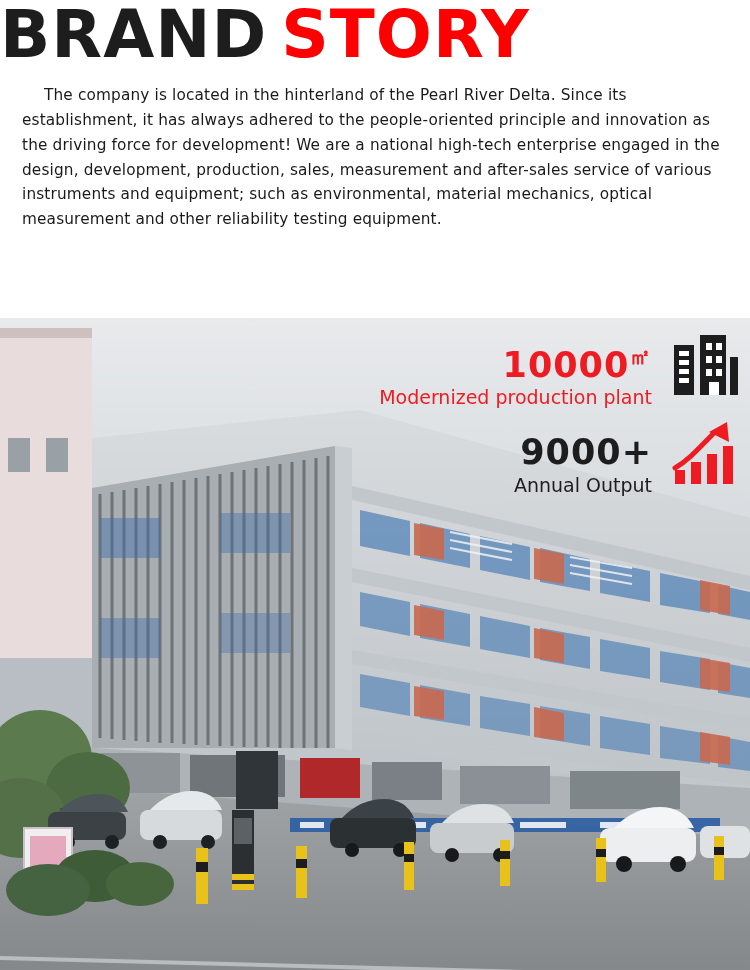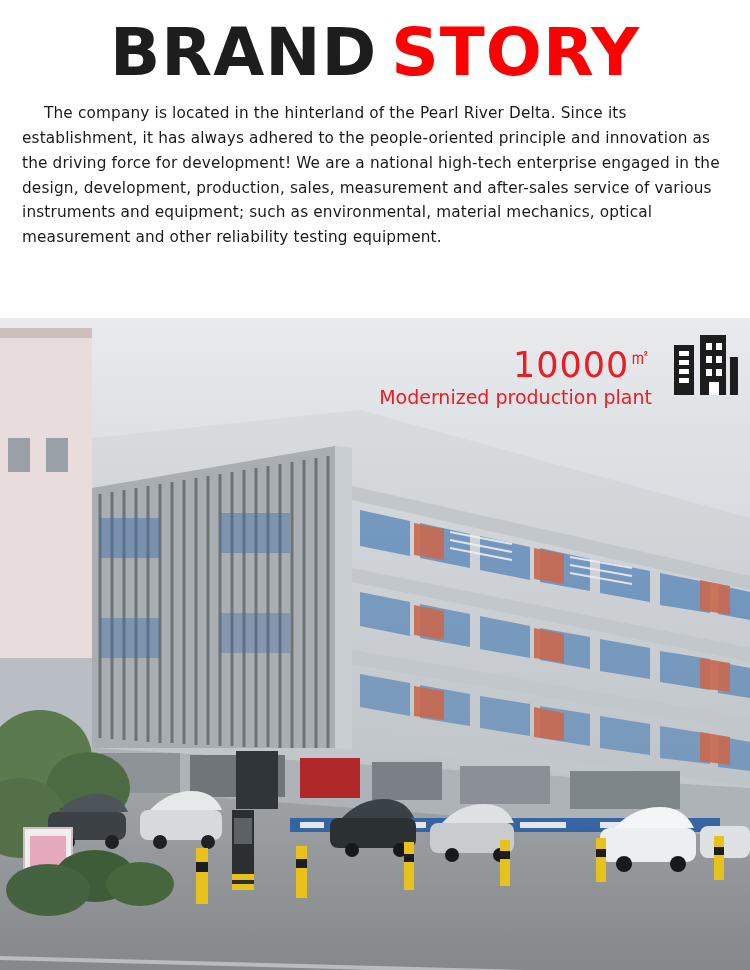--- a/index.html
+++ b/index.html
@@ -17,22 +17,20 @@
 
   .page {
     position: relative;
     width: 750px;
     height: 970px;
     overflow: hidden;
   }
 
   
   .title {
-    text-align: center;
-    padding-top: 18px;
     font-family: "DejaVu Sans", sans-serif;
     font-weight: bold;
     font-size: 66px;
     letter-spacing: 1px;
     line-height: 1.05;
     white-space: nowrap;
   }
   .title .word-brand { color: #1d1d1d; }
   .title .word-story { color: #ff0000; margin-left: 14px; }
 
@@ -79,21 +77,21 @@
   }
   .stat-area { left: 0; top: 0; width: 412px; }
   .stat-output { left: 0; top: 88px; width: 412px; }
 
   .stat-texts {
     flex: 1;
     text-align: right;
     padding-right: 16px;
   }
   .stat-value {
-    font-weight: normal;
+    font-weight: bold;
     line-height: 1.05;
     white-space: nowrap;
     margin-top: 26px;
   }
   .stat-value.red { color: #ee1c22; font-size: 35px; letter-spacing: 1px; }
   .stat-value.dark { color: #1d1d1d; font-size: 35px; letter-spacing: 1px; }
   .stat-caption {
     font-size: 19px;
     line-height: 1.35;
     white-space: nowrap;
@@ -377,16 +375,32 @@
           <rect x="34" y="21" width="6" height="7" fill="#ffffff"></rect>
           <rect x="44" y="21" width="6" height="7" fill="#ffffff"></rect>
           <rect x="34" y="34" width="6" height="7" fill="#ffffff"></rect>
           <rect x="44" y="34" width="6" height="7" fill="#ffffff"></rect>
           <rect x="37" y="47" width="10" height="13" fill="#ffffff"></rect>
           <rect x="58" y="22" width="8" height="38" fill="#1d1d1d"></rect>
         </svg>
       </div>
     </div>
 
+    <div class="stat-row stat-output">
+      <div class="stat-texts">
+        <div class="stat-value dark">9000+</div>
+        <div class="stat-caption dark">Annual Output</div>
+      </div>
+      <div class="stat-icon">
+        <svg width="68" height="66" viewBox="0 0 68 66" xmlns="http://www.w3.org/2000/svg">
+          <path d="M4 48 C 18 40, 28 28, 44 12" stroke="#ee1c22" stroke-width="5" fill="none" stroke-linecap="round"></path>
+          <polygon points="56,2 58,22 38,12" fill="#ee1c22"></polygon>
+          <rect x="4" y="50" width="10" height="14" fill="#ee1c22"></rect>
+          <rect x="20" y="42" width="10" height="22" fill="#ee1c22"></rect>
+          <rect x="36" y="34" width="10" height="30" fill="#ee1c22"></rect>
+          <rect x="52" y="26" width="10" height="38" fill="#ee1c22"></rect>
+        </svg>
+      </div>
+    </div>
 
   </div>
 
 </div>
 
 </body></html>

